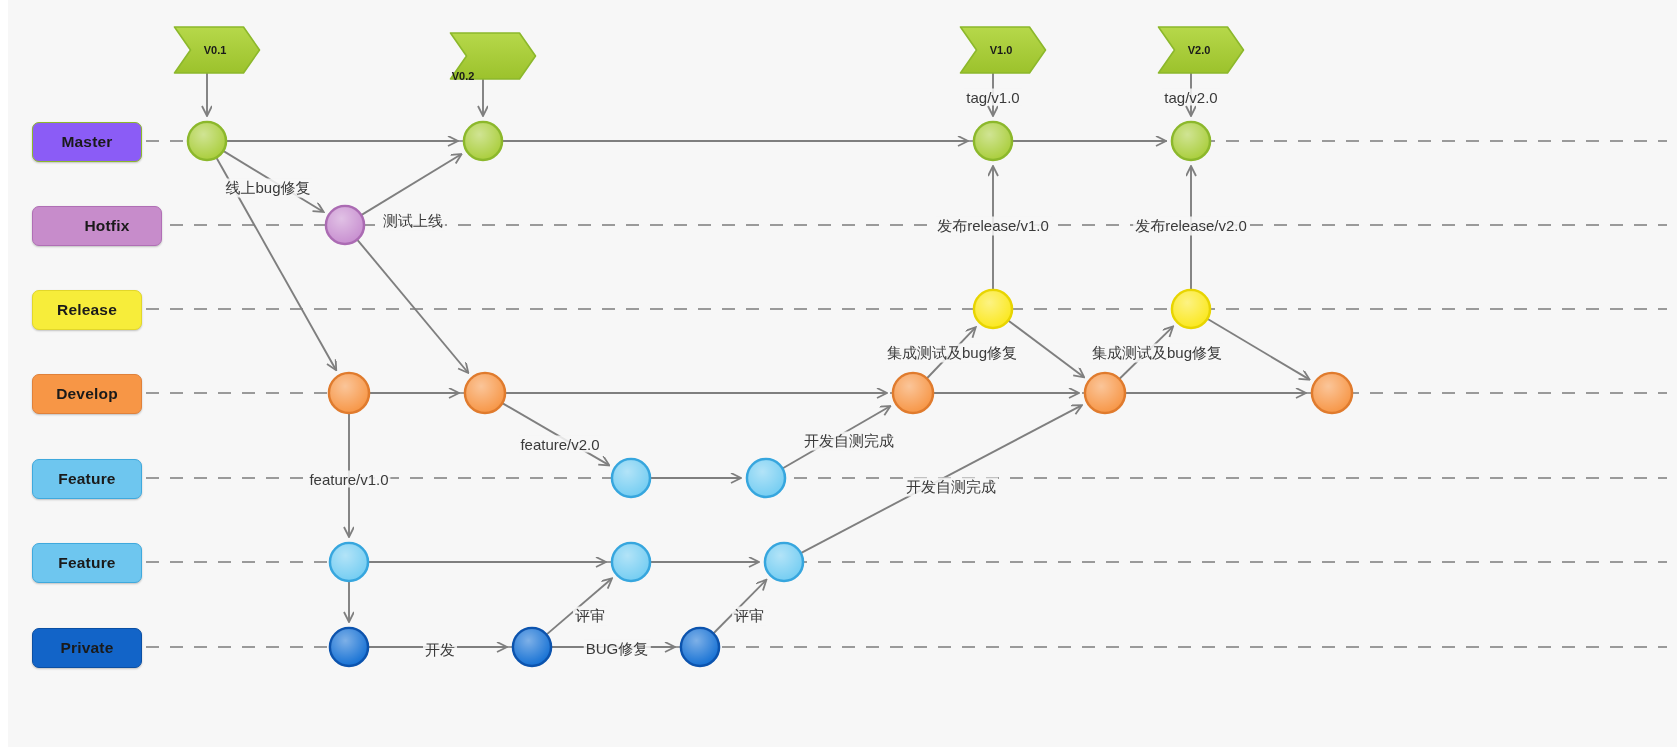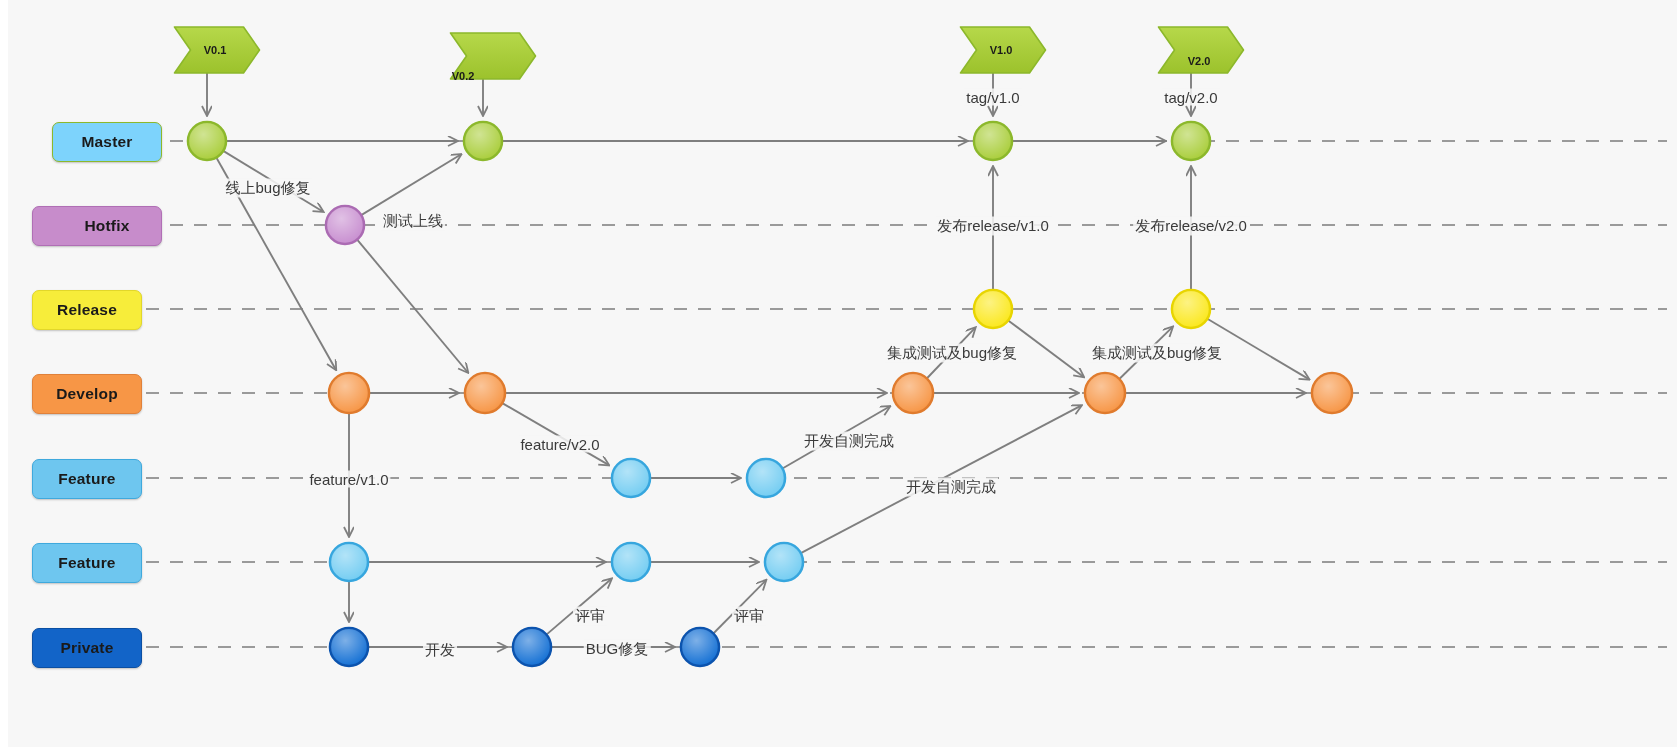--- a/index.html
+++ b/index.html
@@ -153,21 +153,21 @@
         <circle cx="349" cy="647" r="19" fill="#1470d4" stroke="#0b53ae" stroke-width="2.6"></circle>
         <circle cx="349" cy="647" r="18" fill="url(#gloss)"></circle>
         <circle cx="532" cy="647" r="19" fill="#1470d4" stroke="#0b53ae" stroke-width="2.6"></circle>
         <circle cx="532" cy="647" r="18" fill="url(#gloss)"></circle>
         <circle cx="700" cy="647" r="19" fill="#1470d4" stroke="#0b53ae" stroke-width="2.6"></circle>
         <circle cx="700" cy="647" r="18" fill="url(#gloss)"></circle>
       </g>
   </svg>
 
   <div id="lane-labels">
-      <div class="lane-label" style="left: 32px; top: 122px; background: #7dd3fc; border: 1.5px solid rgb(140, 184, 43); margin-left: 20px;">
+      <div class="lane-label" style="left: 32px; top: 122px; background: #8b5cf6; border: 1.5px solid rgb(140, 184, 43);">
         <span>Master</span>
       </div>
       <div class="lane-label" style="left: 32px; top: 206px; background: rgb(199, 140, 203); border: 1.5px solid rgb(176, 111, 181); padding-left: 20px;">
         <span>Hotfix</span>
       </div>
       <div class="lane-label" style="left: 32px; top: 290px; background: rgb(247, 237, 58); border: 1.5px solid rgb(226, 215, 42);">
         <span>Release</span>
       </div>
       <div class="lane-label" style="left: 32px; top: 374px; background: rgb(247, 150, 70); border: 1.5px solid rgb(224, 129, 58);">
         <span>Develop</span>
@@ -195,18 +195,18 @@
       <div class="edge-label" style="left: 749px; top: 616px;">评审</div>
       <div class="edge-label" style="left: 952px; top: 353px;">集成测试及bug修复</div>
       <div class="edge-label" style="left: 1157px; top: 353px;">集成测试及bug修复</div>
       <div class="edge-label" style="left: 993px; top: 226px;">发布release/v1.0</div>
       <div class="edge-label" style="left: 1191px; top: 226px;">发布release/v2.0</div>
     </div>
   <div id="tag-labels">
       <div class="tag-label" style="left: 215px; top: 50px;">V0.1</div>
       <div class="tag-label" style="left: 463px; top: 56px; margin-top: 20px;">V0.2</div>
       <div class="tag-label" style="left: 1001px; top: 50px;">V1.0</div>
-      <div class="tag-label" style="left: 1199px; top: 50px; margin-top: 11px;">V2.0</div>
+      <div class="tag-label" style="left: 1199px; top: 50px;">V2.0</div>
       <div class="edge-label" style="left: 993px; top: 97px;">tag/v1.0</div>
       <div class="edge-label" style="left: 1191px; top: 97px;">tag/v2.0</div>
     </div>
 
 </div>
 
 </body></html>

